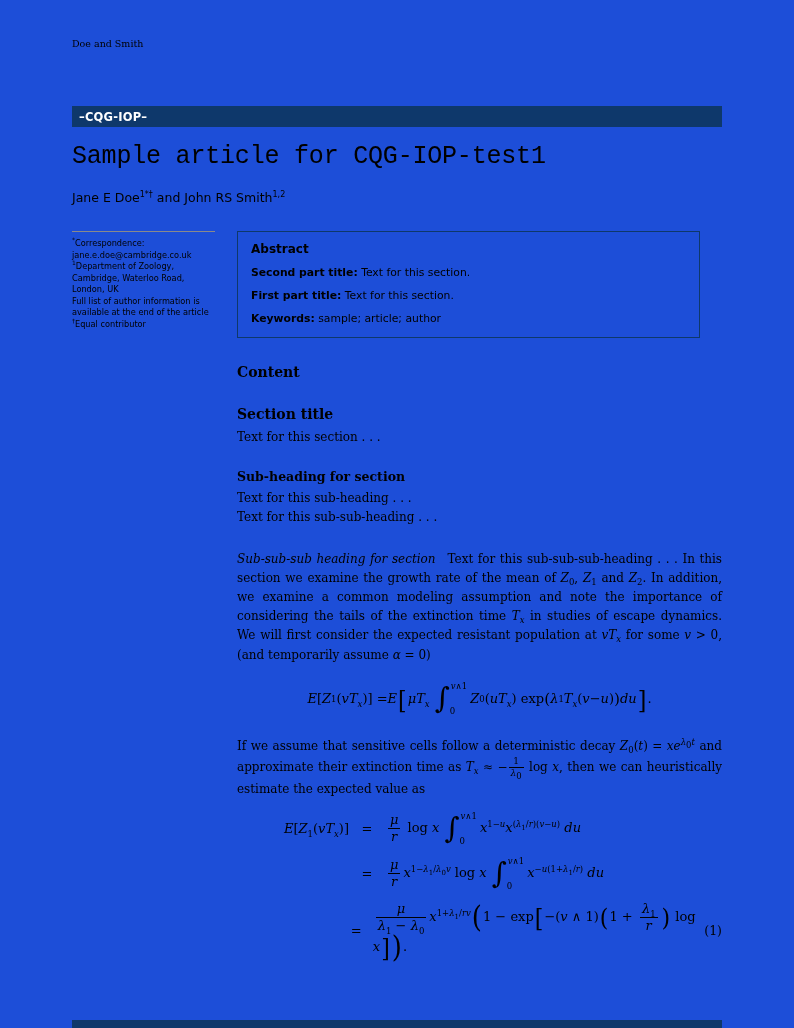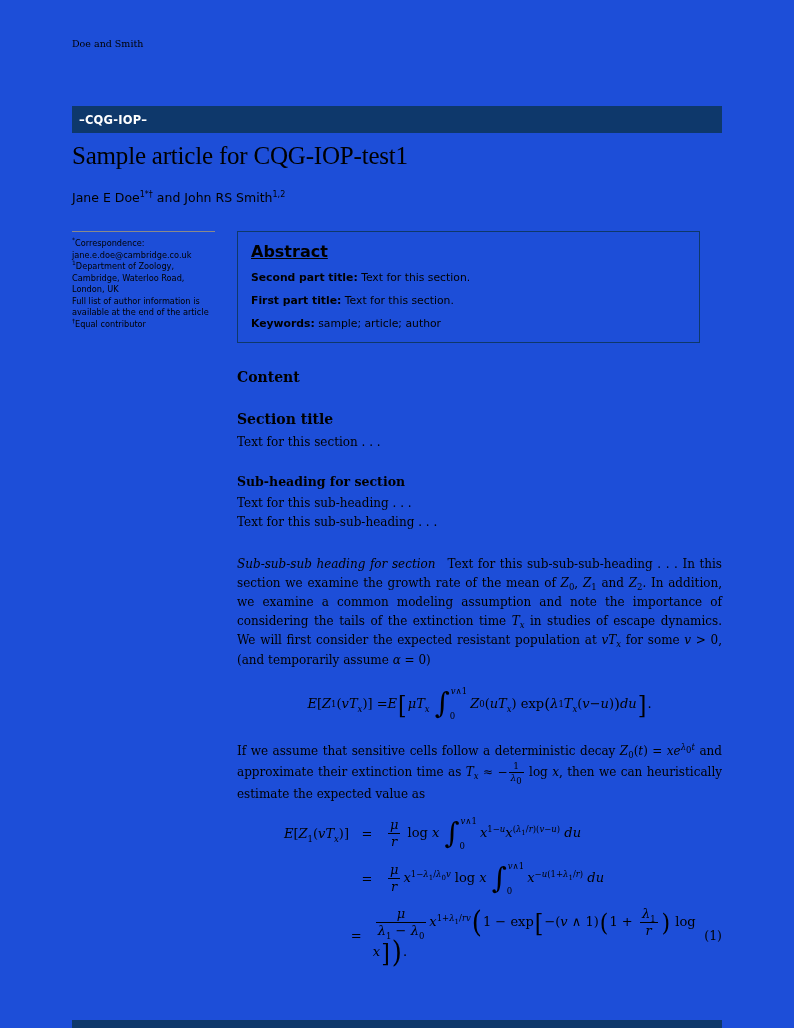--- a/index.html
+++ b/index.html
@@ -4,43 +4,43 @@
 <title>Sample article</title>
 <style>
   :root { --navy:#0e386b; }
   * { margin:0; padding:0; box-sizing:border-box; }
   html,body { background:#ffffff; }
   .page { position:relative; width:794px; height:1028px; background:#1d4ed8; overflow:hidden;
           font-family:"DejaVu Serif", serif; color:#000; margin:0 auto; }
 
   .running-head { position:absolute; top:38px; left:72px; font-size:9.5px; }
 
-  .banner { position:absolute; top:106px; left:72px; width:650px; height:27px;
+  .banner { position:absolute; top:106px; left:72px; width:650px; height:21px;
             background:var(--navy); display:flex; align-items:center; padding-left:7px; }
   .banner-text { color:#fff; font-family:"DejaVu Sans", sans-serif; font-weight:bold;
                  font-size:11.5px; letter-spacing:0.2px; }
 
-  .title { position:absolute; top:142px; left:72px; font-family:Liberation Serif, serif;
+  .title { position:absolute; top:142px; left:72px; font-family:Liberation Mono, monospace;
            font-size:25px; font-weight:500; letter-spacing:-0.2px; }
 
   .authors { position:absolute; top:190px; left:72px; font-family:"DejaVu Sans", sans-serif;
              font-size:12.5px;text-align:center; }
   .authors sup { font-size:8px; line-height:0; }
 
   .columns { position:absolute; top:231px; left:72px; width:650px; display:flex; }
 
   .sidebar { width:143px; border-top:1px solid #8a8a8a; padding-top:6px; flex:none;
              font-family:"DejaVu Sans", sans-serif; font-size:8.2px; line-height:11.5px; }
   .side-line { white-space:nowrap; }
   .side-line sup { font-size:6px; line-height:0; }
 
   .main { width:485px; margin-left:22px; flex:none; }
 
   .abstract-box { border:1px solid var(--navy); padding:10px 13px 11px; width:463px; margin-bottom:8px; }
-  .abs-heading { font-family:"DejaVu Sans", sans-serif; font-weight:bold; font-size:16px; margin-bottom:9px;text-decoration:underline; }
+  .abs-heading { font-family:"DejaVu Sans", sans-serif; font-weight:bold; font-size:12px; margin-bottom:9px; }
   .abs-item { font-family:"DejaVu Sans", sans-serif; font-size:10.8px; line-height:15px; margin-bottom:8px; }
   .abs-item:last-child { margin-bottom:0; }
   .abs-item b { font-weight:bold; }
 
   h2.sec { font-size:14px; font-weight:bold; margin-top:26px; margin-bottom:6px; }
   h3.subsec { font-size:12.5px; font-weight:bold; margin-top:22px; margin-bottom:5px; }
   h4.subsubsec { font-size:12.5px; font-weight:normal; font-style:italic; margin-top:22px; margin-bottom:5px; }
   .body-par { font-size:12px; line-height:19.2px; text-align:justify; }
   .runin { font-style:italic; margin-right:12px;margin-top:36px; }
 

